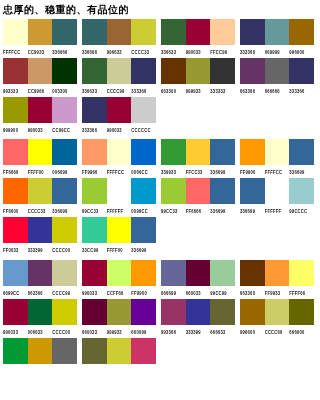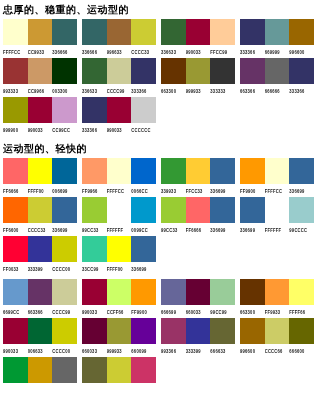--- a/index.html
+++ b/index.html
@@ -78,21 +78,21 @@
     transform-origin: left center;
   }
   .spacer-s1 { height: 3px; }
   .spacer-s2 { height: 4px; }
 </style>
 </head>
 <body>
 
 <div class="sheet">
   <div class="section">
-    <div class="section-title">忠厚的、稳重的、运动型的</div>
+    <div class="section-title">忠厚的、稳重的、有品位的</div>
     <div class="rows">
       <div class="row">
         <div class="palette">
           <div class="swatches">
             <div class="swatch" style="background-color: rgb(255, 255, 204);"></div>
             <div class="swatch" style="background-color: rgb(204, 153, 51);"></div>
             <div class="swatch" style="background-color: rgb(51, 102, 102);"></div>
           </div>
           <div class="codes">
             <div class="code">FFFFCC</div>
@@ -212,21 +212,20 @@
             <div class="code">CCCCCC</div>
           </div>
         </div>
       </div>
     </div>
   </div>
 
   <div class="spacer-s1"></div>
 
   <div class="section">
-    <div class="section-title">运动型的、轻快的</div>
     <div class="rows">
       <div class="row">
         <div class="palette">
           <div class="swatches">
             <div class="swatch" style="background-color: rgb(255, 102, 102);"></div>
             <div class="swatch" style="background-color: rgb(255, 255, 0);"></div>
             <div class="swatch" style="background-color: rgb(0, 102, 153);"></div>
           </div>
           <div class="codes">
             <div class="code">FF6666</div>

